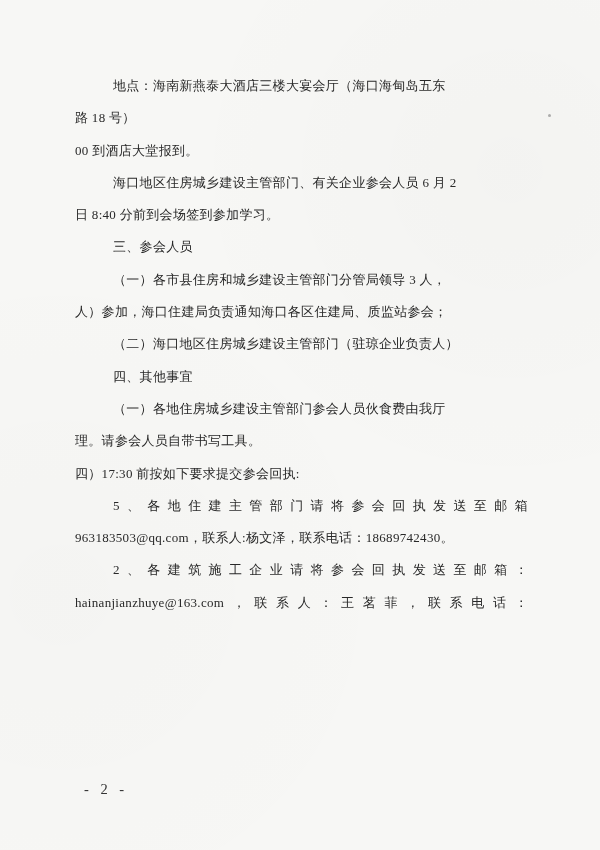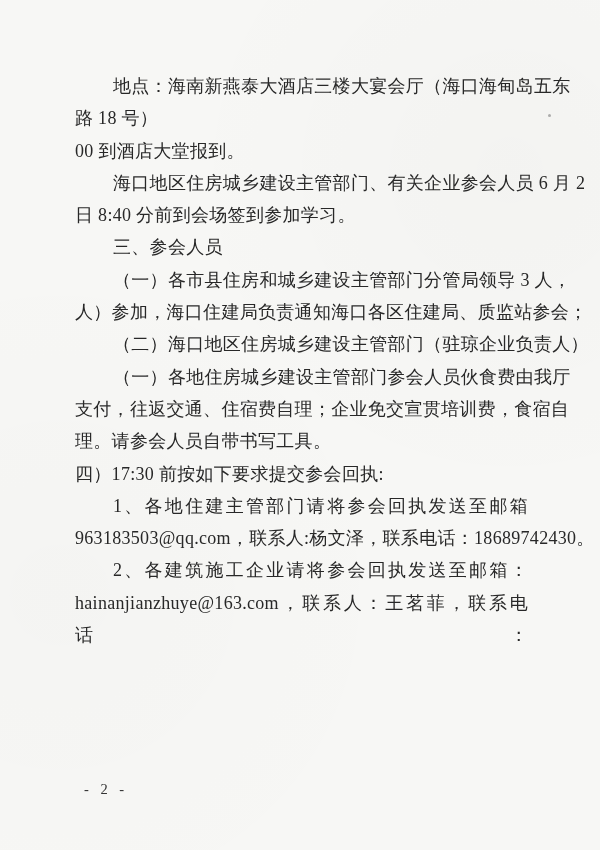--- a/index.html
+++ b/index.html
@@ -20,21 +20,21 @@
     background:
       radial-gradient(circle at 85% 20%, rgba(0,0,0,0.015), transparent 40%),
       radial-gradient(circle at 10% 70%, rgba(0,0,0,0.012), transparent 45%),
       #f7f7f5;
   }
   .doc-body {
     position: absolute;
     left: 75px;
     top: 70px;
     width: 453px;
-    font-size: 18px;
+    font-size: 13px;
     line-height: 32.3px;
     color: #282828;
     letter-spacing: 0.3px;
   }
   .line {
     height: 32.3px;
     white-space: nowrap;
   }
   .line.indent {
     padding-left: 38px;
@@ -70,24 +70,24 @@
   <div class="doc-body" style="color: rgb(40, 40, 40);">
       <div class="line indent">地点：海南新燕泰大酒店三楼大宴会厅（海口海甸岛五东</div>
       <div class="line">路 18 号）</div>
       <div class="line">00 到酒店大堂报到。</div>
       <div class="line indent">海口地区住房城乡建设主管部门、有关企业参会人员 6 月 2</div>
       <div class="line">日 8:40 分前到会场签到参加学习。</div>
       <div class="line indent">三、参会人员</div>
       <div class="line indent">（一）各市县住房和城乡建设主管部门分管局领导 3 人，</div>
       <div class="line">人）参加，海口住建局负责通知海口各区住建局、质监站参会；</div>
       <div class="line indent">（二）海口地区住房城乡建设主管部门（驻琼企业负责人）</div>
+      <div class="line indent">四、其他事宜</div>
       <div class="line indent">（一）各地住房城乡建设主管部门参会人员伙食费由我厅</div>
-      <div class="line">支付，往返交通、住宿费自理；企业免交宣贯培训费，食宿自</div>
       <div class="line">理。请参会人员自带书写工具。</div>
       <div class="line">四）17:30 前按如下要求提交参会回执:</div>
-      <div class="line indent spread">1、各地住建主管部门请将参会回执发送至邮箱</div>
+      <div class="line indent spread">5、各地住建主管部门请将参会回执发送至邮箱</div>
       <div class="line">963183503@qq.com，联系人:杨文泽，联系电话：18689742430。</div>
       <div class="line indent spread">2、各建筑施工企业请将参会回执发送至邮箱：</div>
       <div class="line spread">hainanjianzhuye@163.com，联系人：王茗菲，联系电话：</div>
     </div>
   <div class="page-number">- 2 -</div>
   <div class="scan-speck"></div>
 </div>
 
 </body></html>

